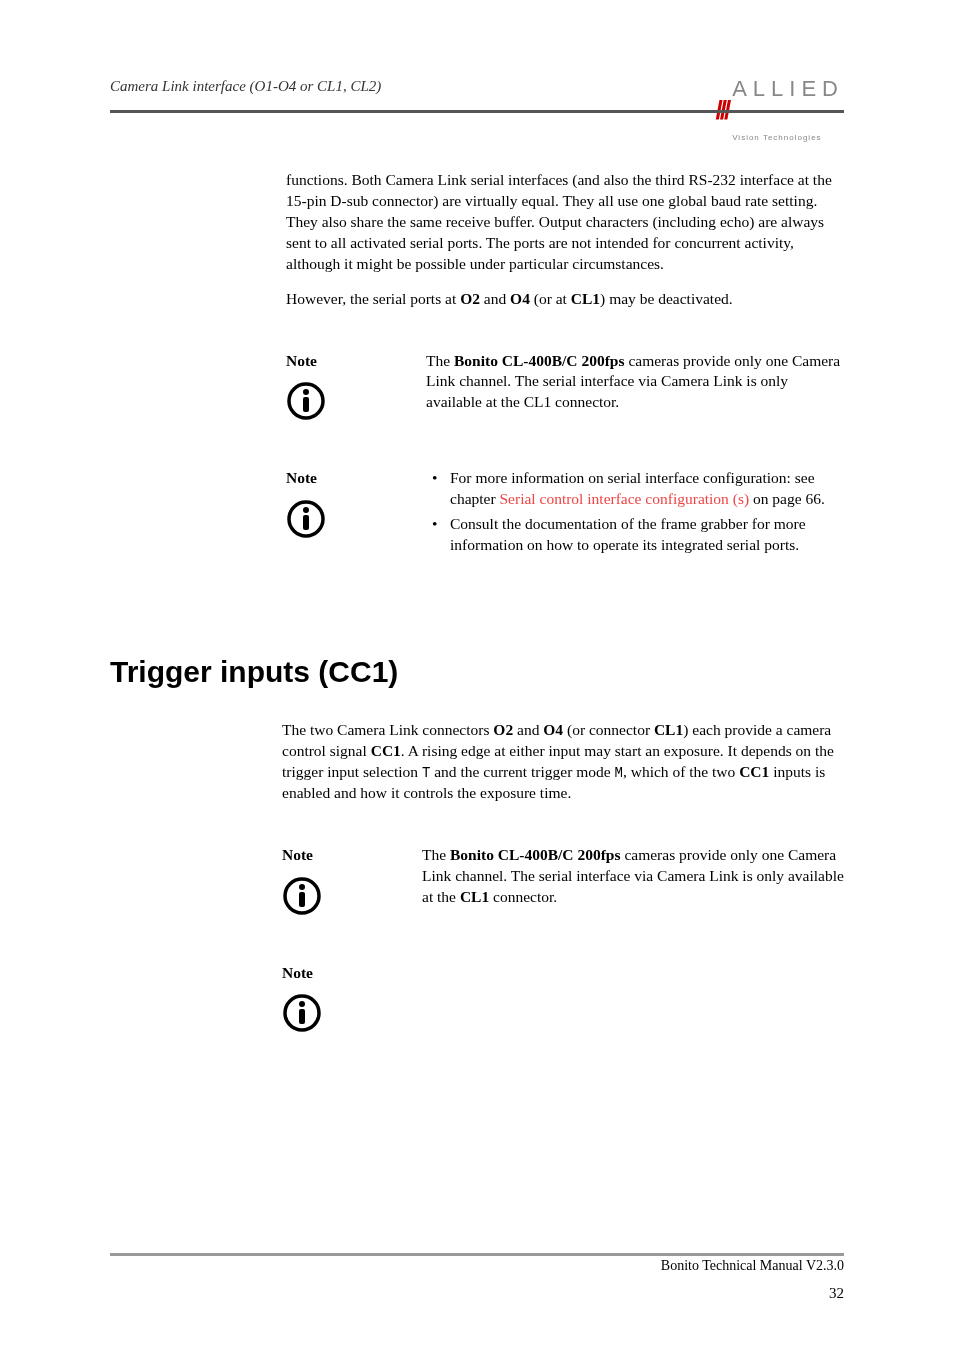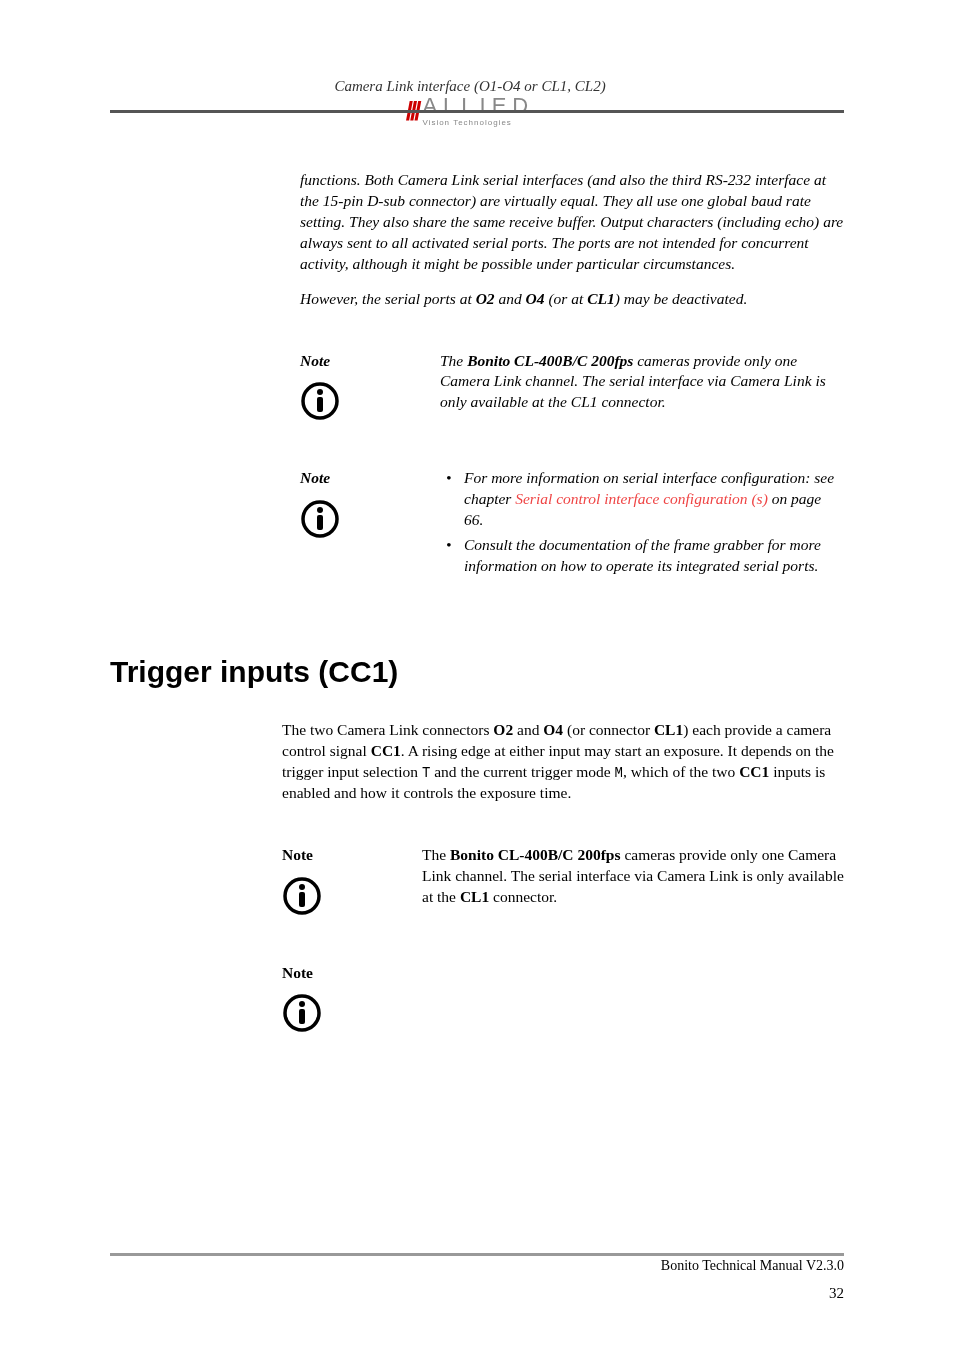--- a/index.html
+++ b/index.html
@@ -7,26 +7,25 @@
       width: 954px;
       height: 1350px;
       background: #fff;
       font-family: Georgia, 'Times New Roman', serif;
       position: relative;
       color: #000;
     }
     .header {
       position: absolute;
       top: 78px;
-      left: 96px;
+      left: 110px;
       right: 110px;
       display: flex;
       justify-content: space-between;
-      align-items: center;
-      flex-direction: column;
+      align-items: flex-start;
     }
     .header-title {
       font-style: italic;
       font-size: 15px;
       color: #333;
     }
     .logo {
       display: flex;
       align-items: center;
       gap: 4px;
@@ -35,20 +34,21 @@
       color: #c00;
       font-size: 26px;
       font-weight: bold;
       letter-spacing: -3px;
       font-family: Arial, sans-serif;
     }
     .logo-text {
       display: flex;
       flex-direction: column;
       line-height: 1;
+      gap: 32px;
     }
     .logo-main {
       font-family: Arial, sans-serif;
       font-size: 22px;
       letter-spacing: 6px;
       color: #888;
       font-weight: 300;
     }
     .logo-sub {
       font-family: Arial, sans-serif;
@@ -61,25 +61,24 @@
       position: absolute;
       top: 110px;
       left: 110px;
       right: 110px;
       height: 3px;
       background: #555;
     }
     .content {
       position: absolute;
       top: 170px;
-      left: 300px;
+      left: 286px;
       right: 110px;
       font-size: 15.5px;
       line-height: 1.35;
-      font-style: italic;
     }
     .para {
       margin-bottom: 14px;
     }
     .note-block {
       display: flex;
       margin-top: 41px;
       margin-bottom: 20px;
     }
     .note-left {

